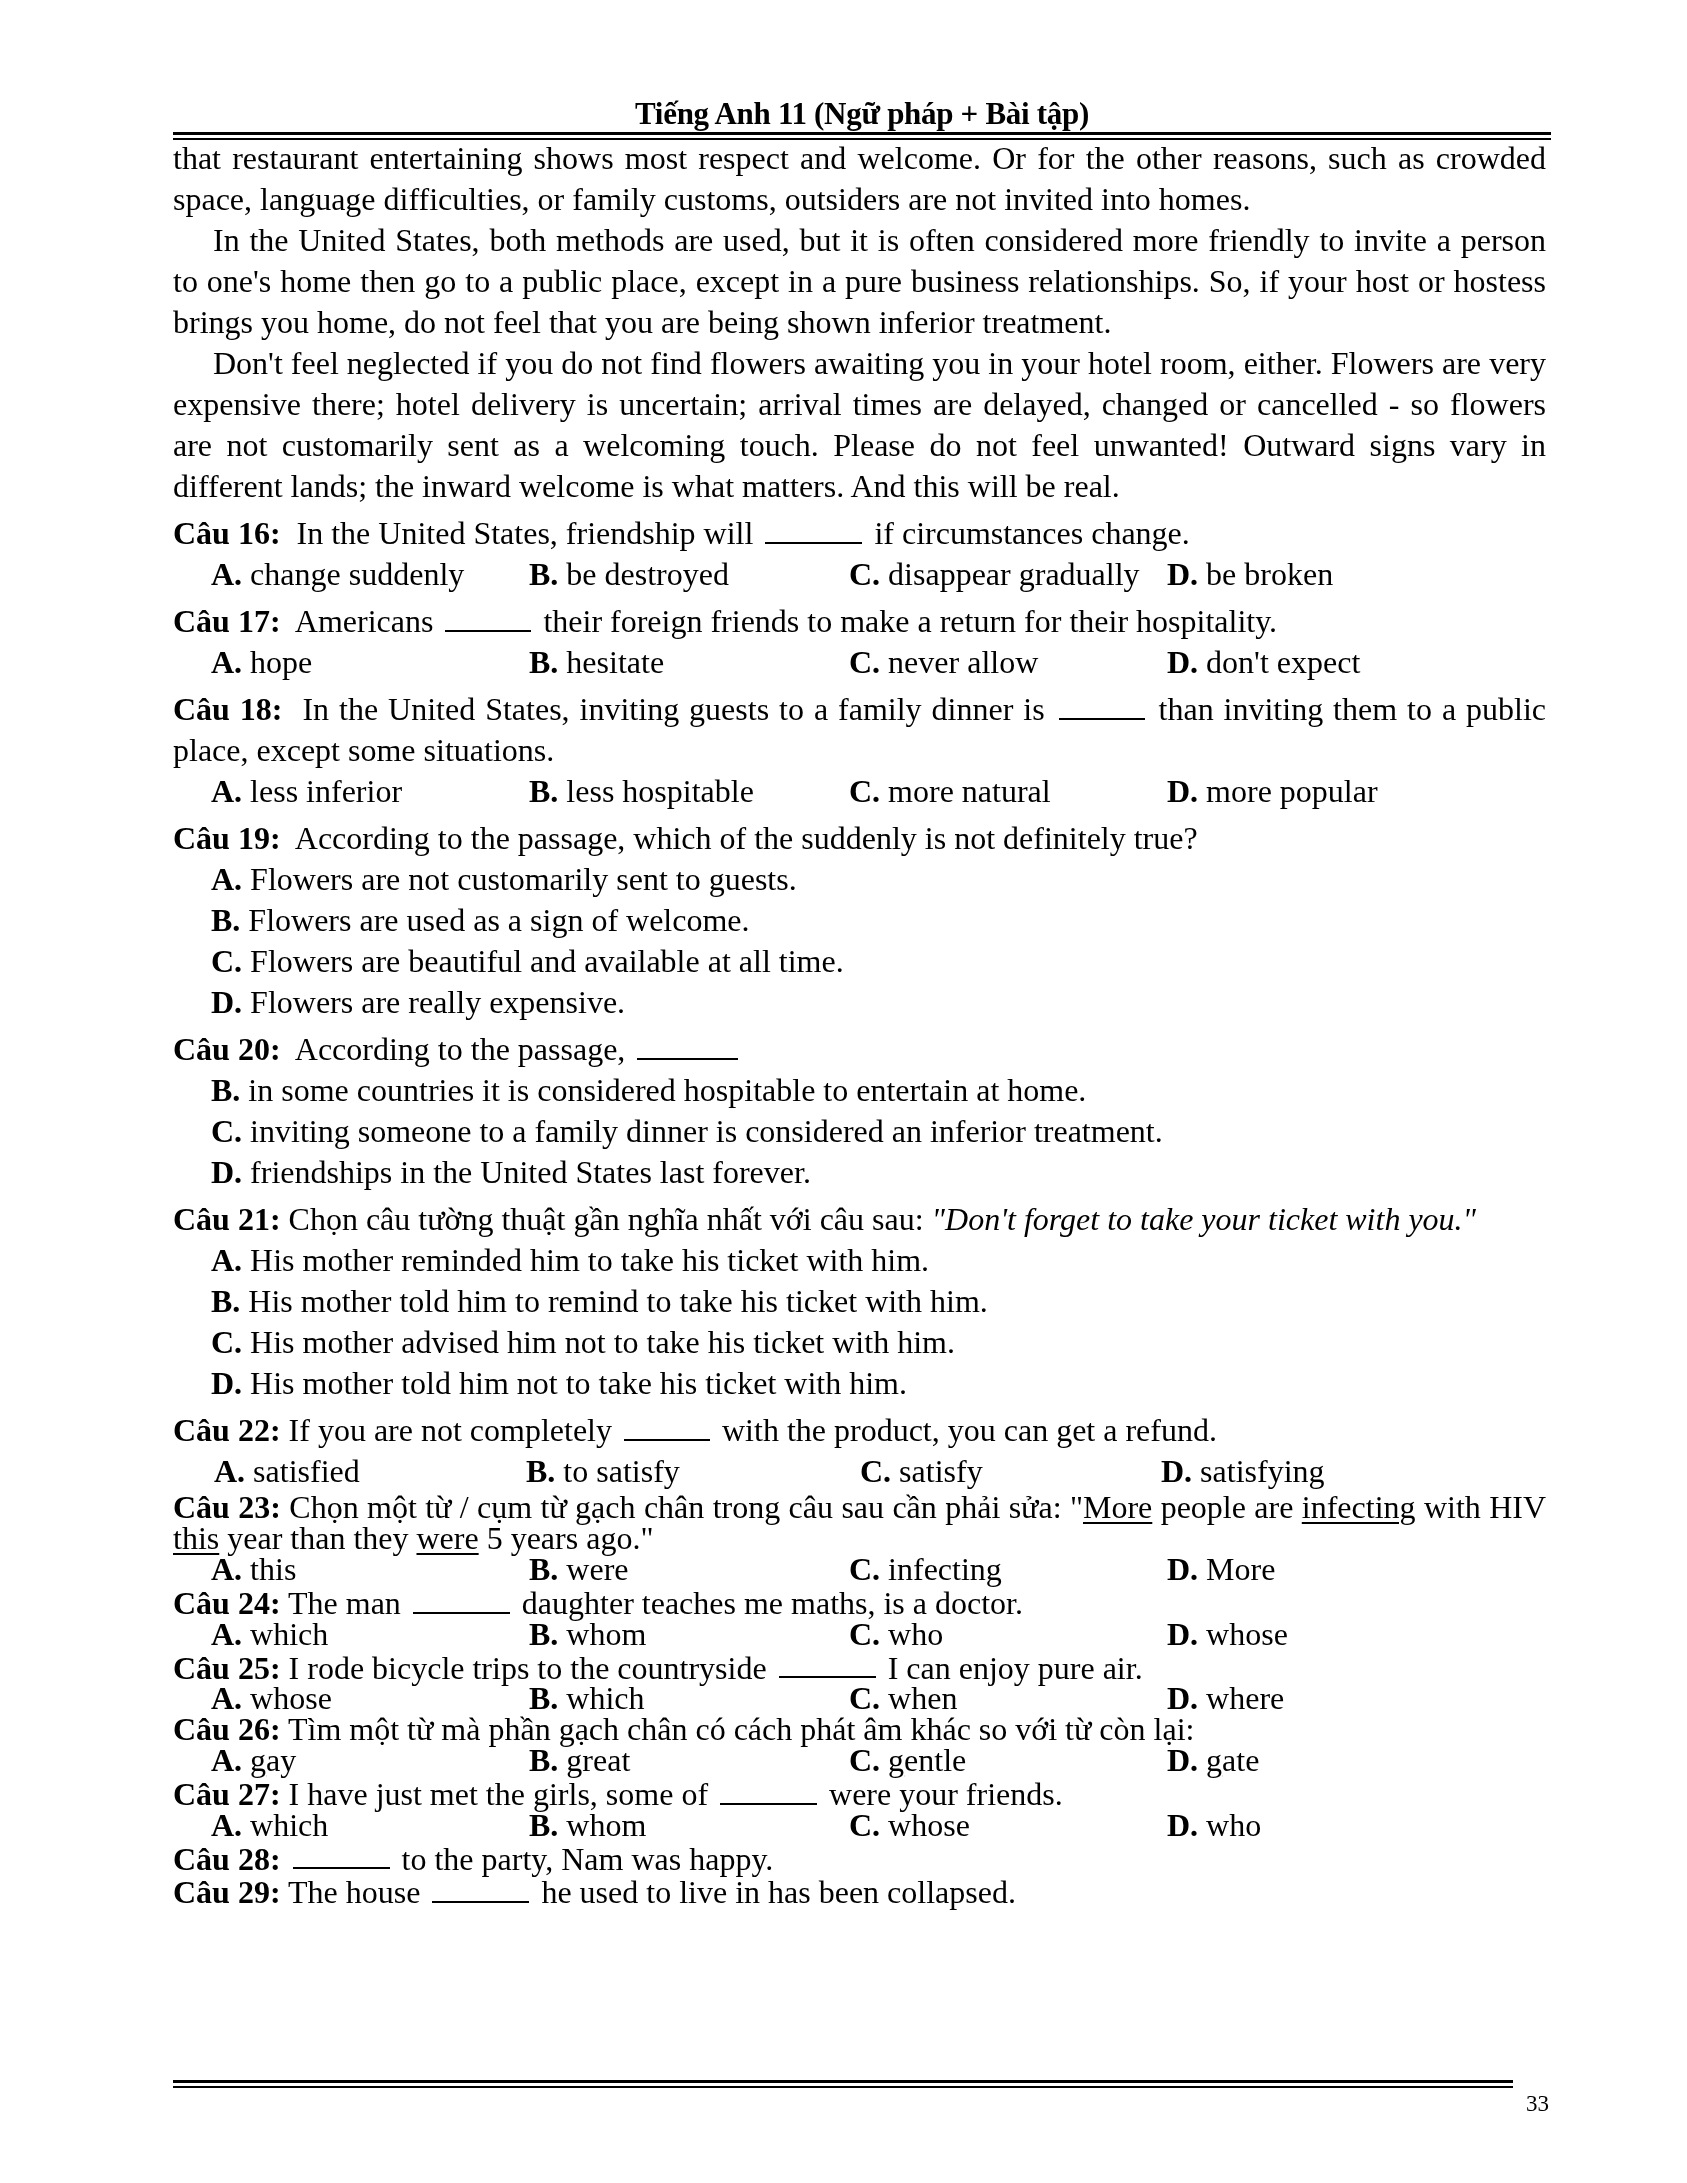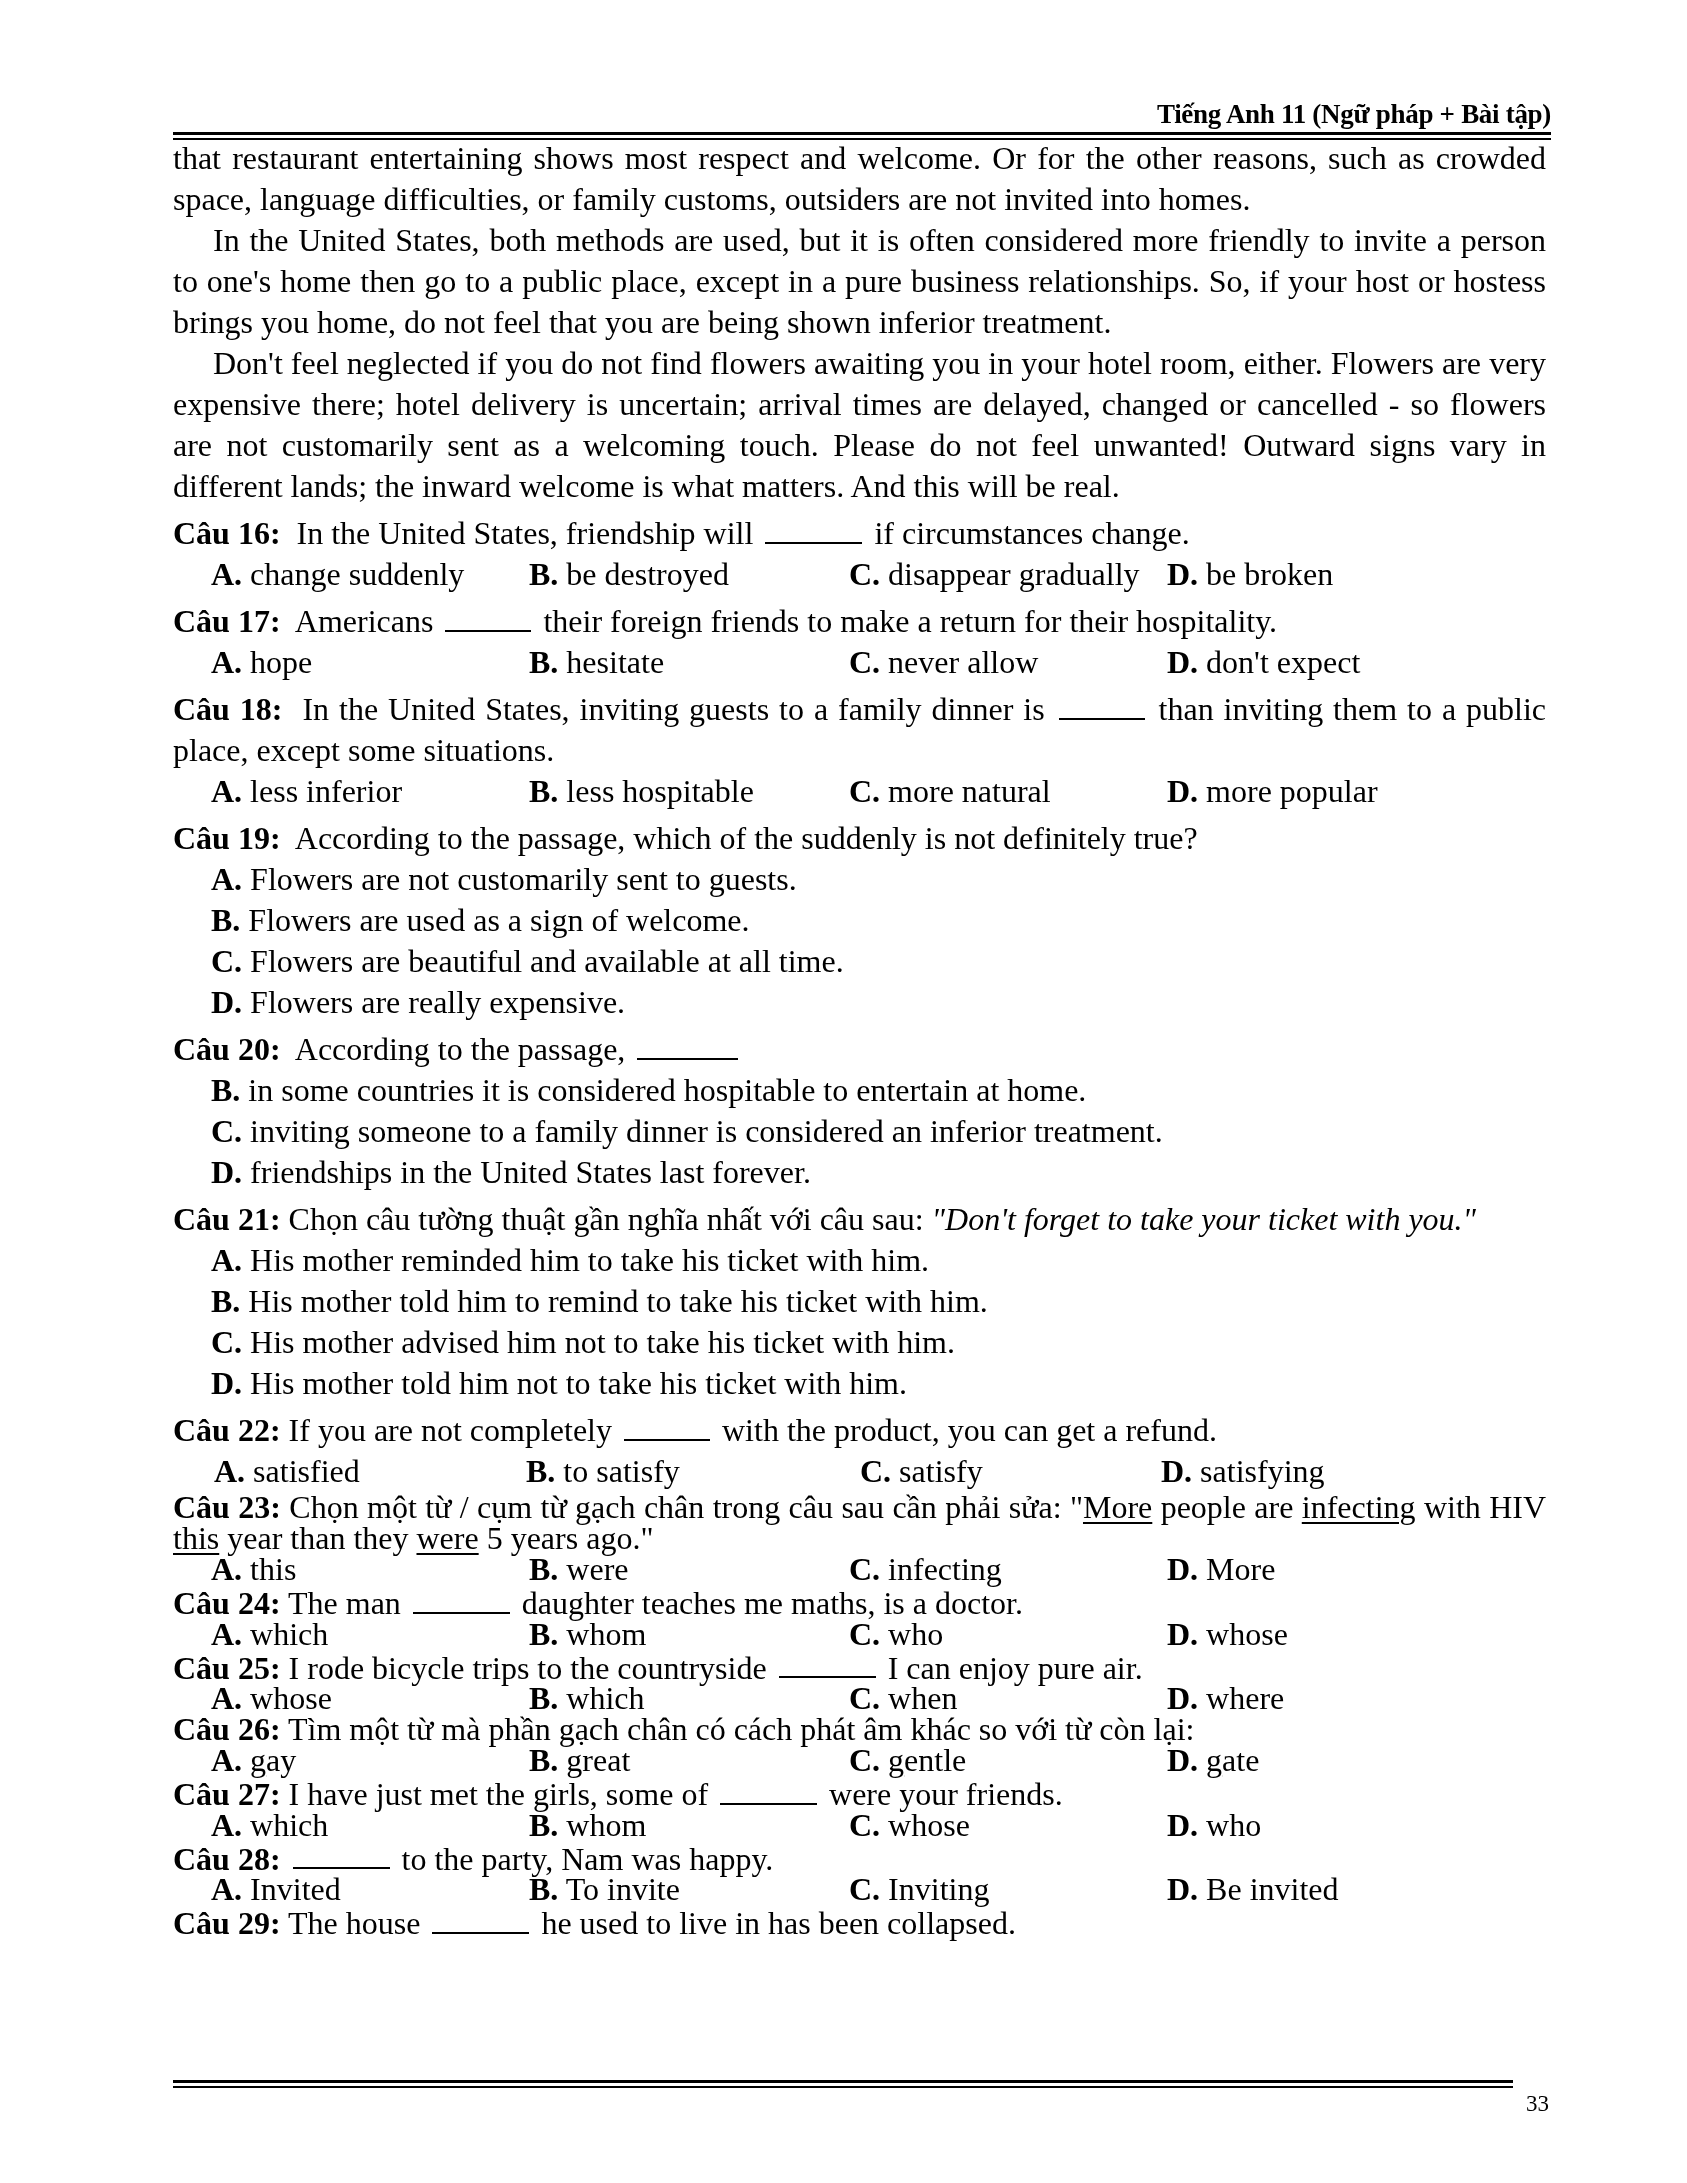--- a/index.html
+++ b/index.html
@@ -18,23 +18,23 @@
     .page {
       position: absolute;
       left: 0; top: 0;
       width: 1687px; height: 2183px;
     }
     .header-title {
       position: absolute;
       left: 173px;
       width: 1378px;
       top: 98px;
-      text-align: right;
+      text-align: center;
       font-weight: bold;
-      font-size: 27px;
+      font-size: 31px;
       line-height: 32px;
       letter-spacing: -0.3px;
     }
     .rule-double {
       position: absolute;
       height: 2.6px;
       border-top: 3.3px solid #000;
       border-bottom: 2px solid #000;
     }
     .rule-top { left: 173px; width: 1378px; top: 132px; }
@@ -237,26 +237,20 @@
         <div class="opts-row">
           <span class="opt col-a"><span class="opt-letter">A.</span> <span>which</span></span>
           <span class="opt col-b"><span class="opt-letter">B.</span> <span>whom</span></span>
           <span class="opt col-c"><span class="opt-letter">C.</span> <span>whose</span></span>
           <span class="opt col-d"><span class="opt-letter">D.</span> <span>who</span></span>
         </div>
       </div>
 
       <div class="q compact">
         <p class="q-stem"><span class="q-label">Câu 28:</span> <span class="blank" style="width:97px"></span> <span>to the party, Nam was happy.</span></p>
-        <div class="opts-row">
-          <span class="opt col-a"><span class="opt-letter">A.</span> <span>Invited</span></span>
-          <span class="opt col-b"><span class="opt-letter">B.</span> <span>To invite</span></span>
-          <span class="opt col-c"><span class="opt-letter">C.</span> <span>Inviting</span></span>
-          <span class="opt col-d"><span class="opt-letter">D.</span> <span>Be invited</span></span>
-        </div>
       </div>
 
       <div class="q compact">
         <p class="q-stem"><span class="q-label">Câu 29:</span> <span>The house</span> <span class="blank" style="width:97px"></span> <span>he used to live in has been collapsed.</span></p>
       </div>
 
     </div>
   </div>
 
   <div class="rule-double rule-bottom"></div>

